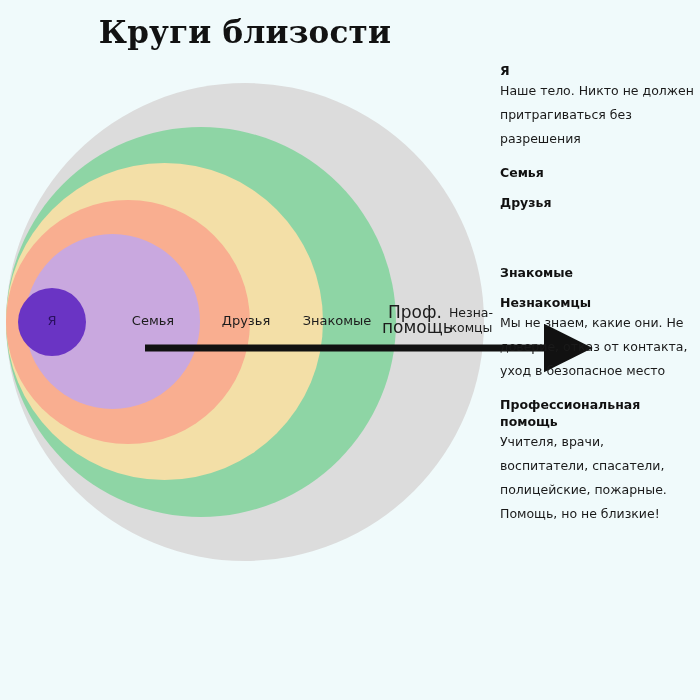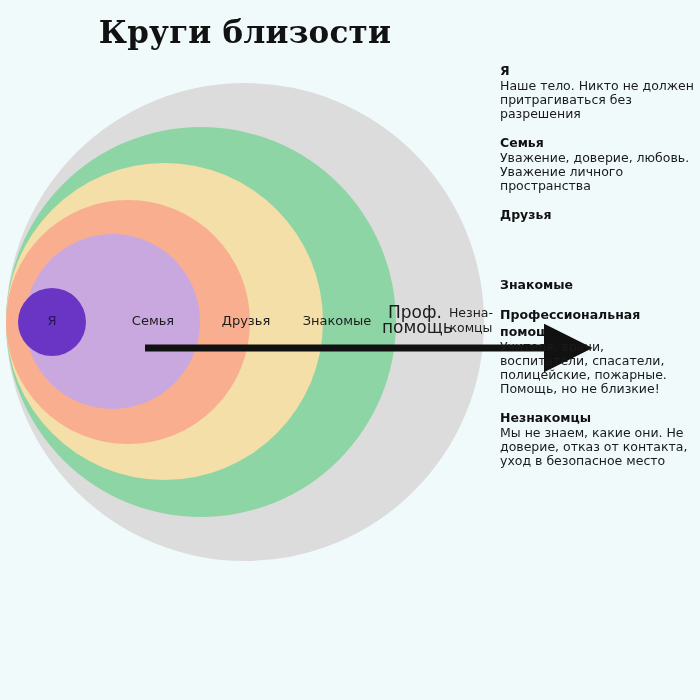--- a/index.html
+++ b/index.html
@@ -127,21 +127,21 @@
     font-family: "DejaVu Sans", sans-serif;
     font-weight: bold;
     font-size: 12.5px;
     color: #111111;
     line-height: 17px;
   }
   .entry-desc {
     font-family: "DejaVu Sans", sans-serif;
     font-size: 12.5px;
     color: #1a1a1a;
-    line-height: 14px;
+    line-height: 24px;
   }
   .entry-gap-arrow { height: 40px; }
 </style>
 </head>
 <body>
 
 <div id="stage">
 
   <div class="title">Круги близости</div>
 
@@ -174,38 +174,37 @@
 
   <div class="panel">
 
     <div class="entry">
       <div class="entry-term">Я</div>
       <div class="entry-desc">Наше тело. Никто не должен притрагиваться без разрешения</div>
     </div>
 
     <div class="entry">
       <div class="entry-term">Семья</div>
-      <div class="entry-desc">Уважение, доверие, любовь. Уважение личного пространства</div>
     </div>
 
     <div class="entry">
       <div class="entry-term">Друзья</div>
     </div>
 
     <div class="entry-gap-arrow"></div>
 
     <div class="entry">
       <div class="entry-term">Знакомые</div>
+    </div>
+
+    <div class="entry">
+      <div class="entry-term">Незнакомцы</div>
+      <div class="entry-desc">Мы не знаем, какие они. Не доверие, отказ от контакта, уход в безопасное место</div>
     </div>
 
     <div class="entry">
       <div class="entry-term">Профессиональная помощь</div>
       <div class="entry-desc">Учителя, врачи, воспитатели, спасатели, полицейские, пожарные. Помощь, но не близкие!</div>
     </div>
 
-    <div class="entry">
-      <div class="entry-term">Незнакомцы</div>
-      <div class="entry-desc">Мы не знаем, какие они. Не доверие, отказ от контакта, уход в безопасное место</div>
-    </div>
-
   </div>
 
 </div>
 
 </body></html>

